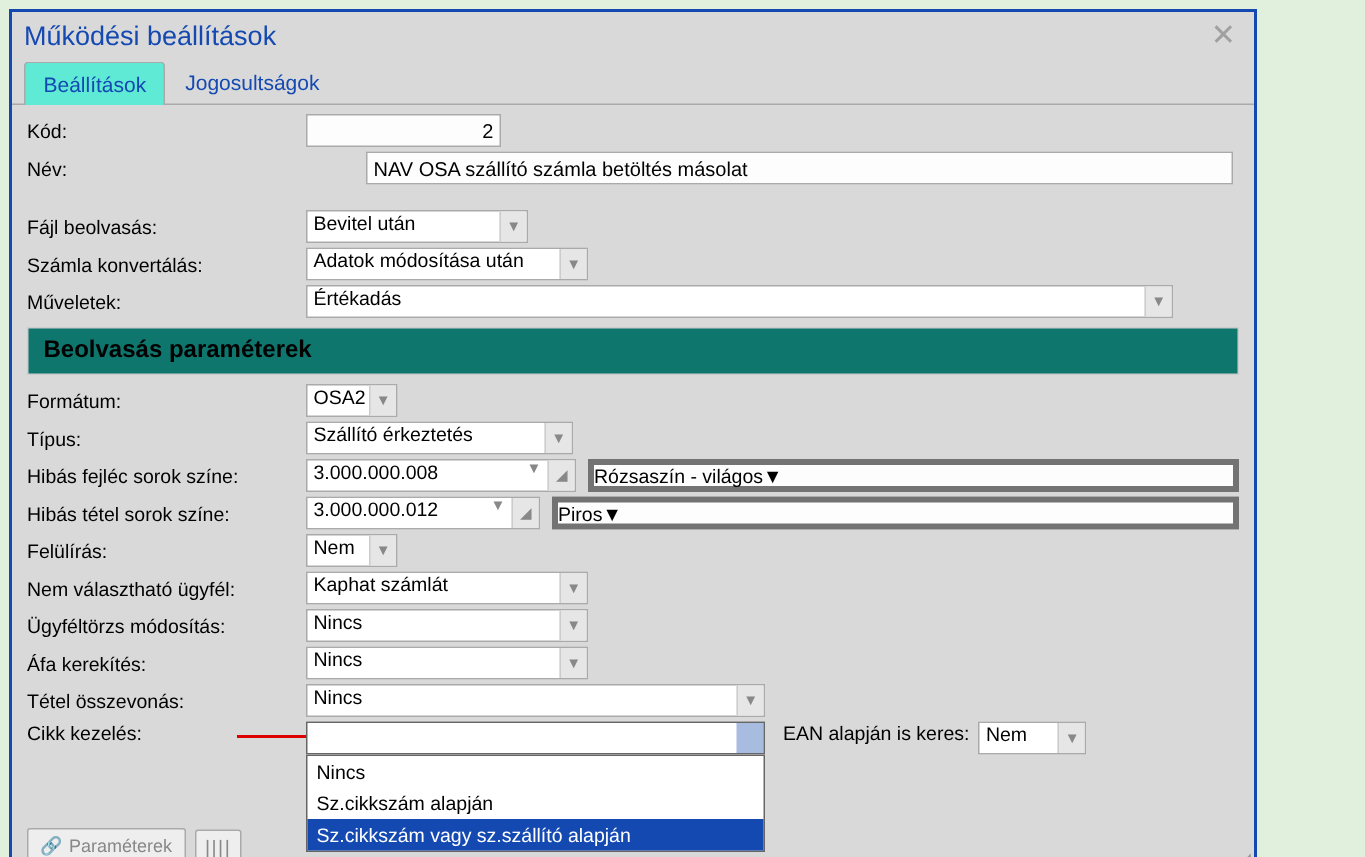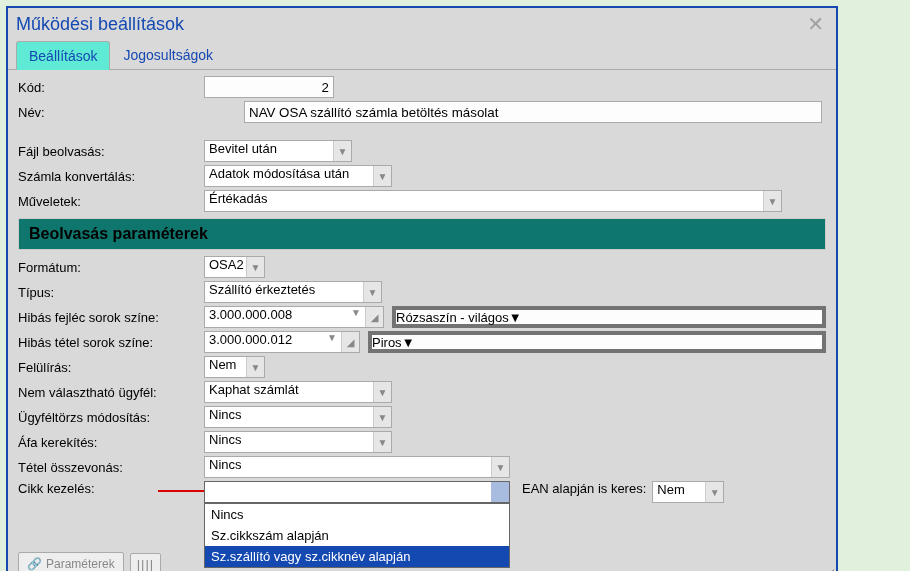--- a/index.html
+++ b/index.html
@@ -174,21 +174,21 @@
       <div class="label">Cikk kezelés:</div>
       <svg class="arrow" viewBox="0 0 72 16">
         <line x1="0" y1="8" x2="58" y2="8" stroke="#d00" stroke-width="2"></line>
         <polygon points="58,2 72,8 58,14" fill="#d00"></polygon>
       </svg>
       <div style="position:relative">
         <div class="open-sel"></div>
         <div class="dropdown" style="top:22px; left:0;">
           <div class="opt">Nincs</div>
           <div class="opt">Sz.cikkszám alapján</div>
-          <div class="opt sel">Sz.szállító vagy sz.cikknév alapján</div>
+          <div class="opt sel">Sz.cikkszám vagy sz.szállító alapján</div>
         </div>
       </div>
       <span class="ean-label">EAN alapján is keres:</span>
       <div style="width:6px"></div>
       <div class="select w70">
         <span class="sel-text">Nem</span>
         <span class="caret shaded">▼</span>
       </div>
     </div>
 

